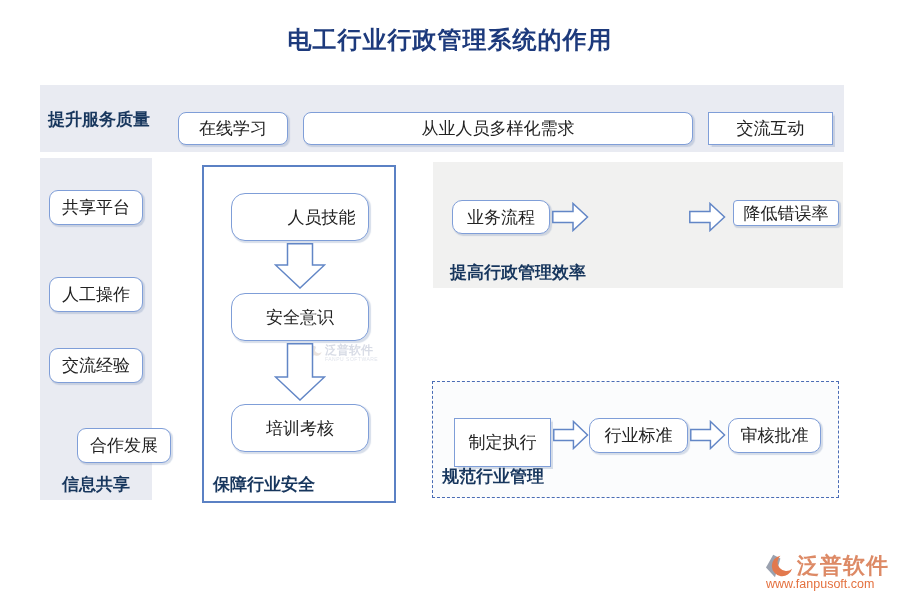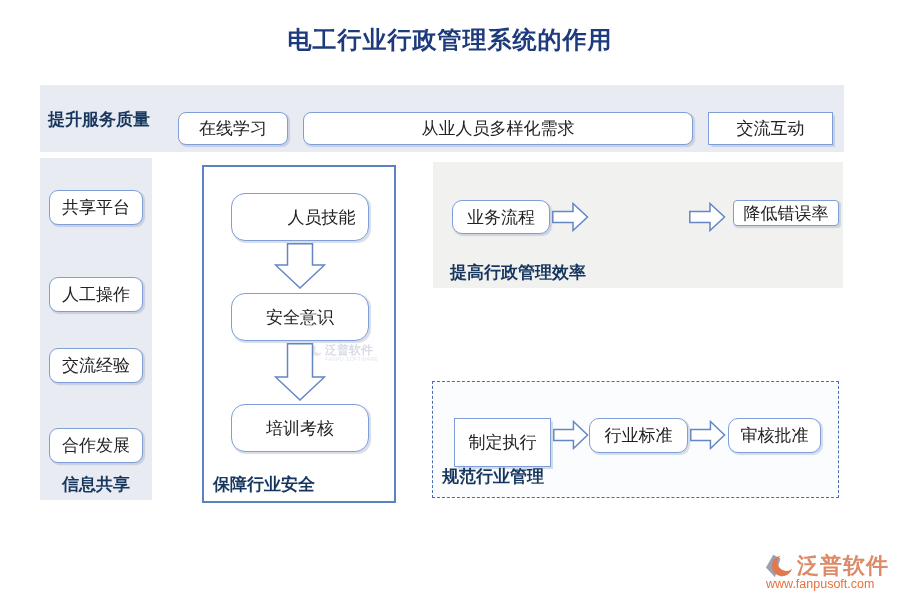--- a/index.html
+++ b/index.html
@@ -22,21 +22,21 @@
   
   .band{position:absolute;left:40px;top:85px;width:804px;height:67px;background:#e9ebf2;}
   .band .heading{left:8px;top:23px;}
   .btn-online  {left:138px;top:27px;width:110px;height:33px;border-radius:8px;}
   .btn-needs   {left:263px;top:27px;width:390px;height:33px;border-radius:8px;}
   .btn-interact{left:668px;top:27px;width:125px;height:33px;border-radius:0;}
 
   
   .sidebar{position:absolute;left:40px;top:158px;width:112px;height:342px;background:#e9ebf2;}
   .side-item{left:9px;width:94px;height:35px;border-radius:9px;}
-  .s0{top:32px;}.s1{top:119px;}.s2{top:190px;}.s3{top:270px;}
+  .s0{top:32px;}.s1{top:119px;}.s2{top:190px;}.s3{top:270px;margin-left:28px;}
   .side-label{left:0;top:315px;width:100%;text-align:center;}
 
   
   .mid-frame{position:absolute;left:202px;top:165px;width:194px;height:338px;
              box-sizing:border-box;border:2px solid #5b81c4;background:#fff;}
   .mid{left:27px;width:138px;height:48px;border-radius:14px;}
   .m0{top:26px;padding-left:43px;}.m1{top:126px;}.m2{top:237px;}
   .down-arrow{position:absolute;left:70px;}
   .a1{top:76px;width:52px;height:46px;}
   .a2{top:176px;width:52px;height:58px;}

